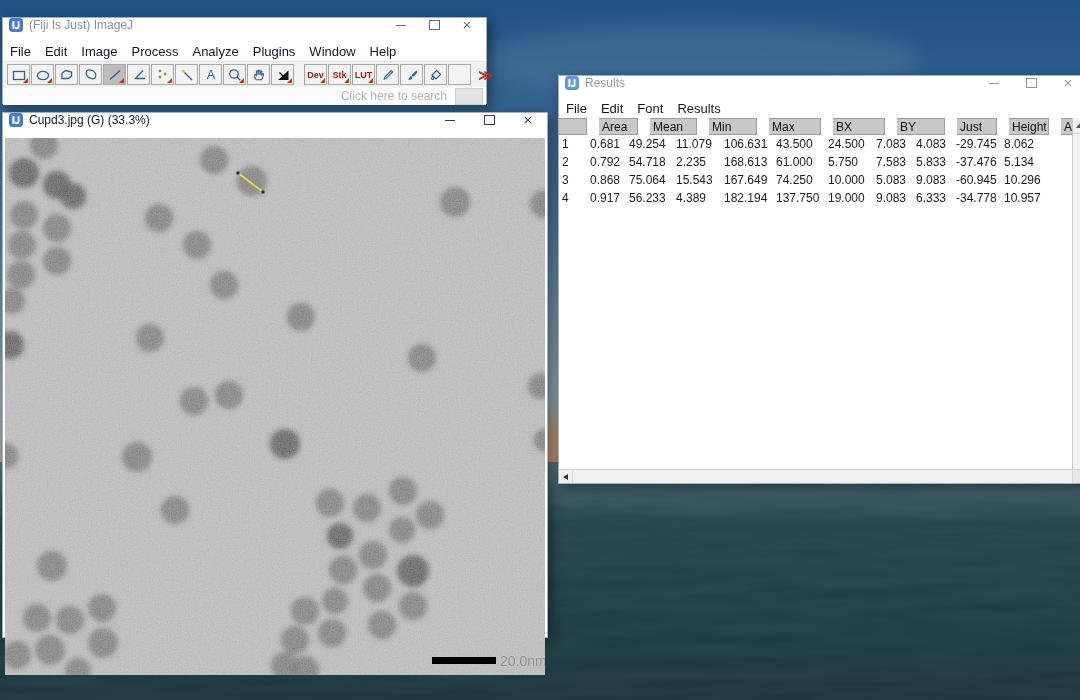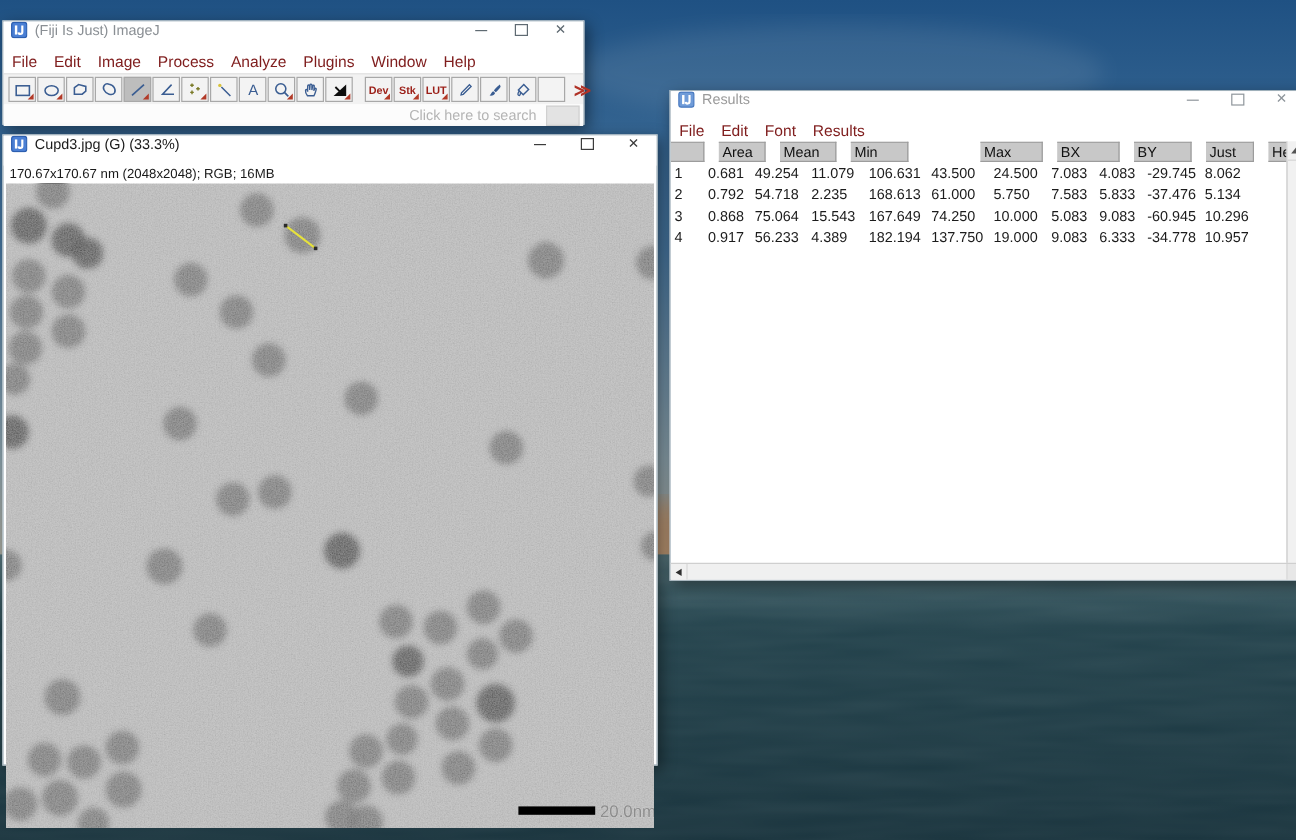--- a/index.html
+++ b/index.html
@@ -9,21 +9,21 @@
        box-shadow:3px 4px 12px rgba(0,0,0,.45);box-sizing:border-box;}
   .titlebar{display:flex;align-items:flex-start;background:#fff;}
   .title{font-size:12px;margin-left:6px;white-space:nowrap;}
   .appicon{width:14px;height:14px;margin-left:6px;flex:0 0 auto;}
   .winctls{margin-left:auto;display:flex;align-items:center;margin-right:12px;}
   .ctl{display:flex;align-items:center;justify-content:center;width:14px;height:14px;}
   .g-min{width:10px;border-bottom:1.5px solid currentColor;display:inline-block;}
   .g-max{width:9px;height:8px;border:1.2px solid currentColor;display:inline-block;}
   .g-close{font-size:15px;line-height:14px;}
   .menubar{display:flex;align-items:center;background:#fff;}
-  .menu-item{font-size:13px;padding:0 7px;color:#7f1d1d;}
+  .menu-item{font-size:13px;padding:0 7px;color:#0f172a;}
   
   #fiji{left:2px;top:17px;width:485px;height:87px;}
   #fiji .titlebar{height:24px;color:#5f6a72;}
   #fiji .title{color:#8a8f94;}
   #fiji .menubar{height:19px;}
   #fiji .winctls{gap:19px;}
   .toolbar{height:25px;display:flex;align-items:center;background:#f2f2f2;
            padding-left:4px;border-top:1px solid #e2e2e2;}
   .tool{position:relative;width:23px;height:21px;background:#f3f3f3;border:1px solid #a8a8a8;
         box-sizing:border-box;display:flex;align-items:center;justify-content:center;
@@ -248,21 +248,20 @@
     <span class="winctls">
       <span class="ctl">
           <span class="g-min"></span>
         </span>
       <span class="ctl">
           <span class="g-max"></span>
         </span>
       <span class="ctl g-close">×</span>
     </span>
   </div>
-  <div class="imginfo">170.67x170.67 nm (2048x2048); RGB; 16MB</div>
   <svg id="temsvg" width="540" height="537" viewBox="0 0 540 537" xmlns="http://www.w3.org/2000/svg">
     <defs>
       <filter id="pblur">
           <feGaussianBlur stdDeviation="2.6"></feGaussianBlur>
         </filter>
       <filter id="grainL" x="0" y="0" width="100%" height="100%">
         <feTurbulence type="fractalNoise" baseFrequency="0.9" numOctaves="2" seed="3" stitchTiles="stitch"></feTurbulence>
         <feColorMatrix type="matrix" values="0 0 0 0 0.88  0 0 0 0 0.88  0 0 0 0 0.88  0.55 0.55 0.55 0 0"></feColorMatrix>
       </filter>
       <filter id="grainD" x="0" y="0" width="100%" height="100%">
@@ -363,21 +362,21 @@
       <span class="menu-item">Edit</span>
       <span class="menu-item">Font</span>
       <span class="menu-item">Results</span>
     </div>
   <div class="tablewrap">
     <div class="hrow" id="results-header">
         <div class="hcell" style="width: 28px;"></div>
         <div class="hcell" style="width: 39px;">Area</div>
         <div class="hcell" style="width: 47px;">Mean</div>
         <div class="hcell" style="width: 48px;">Min</div>
-        <div class="hcell" style="width: 52px; margin-left: 48px;">Max</div>
+        <div class="hcell" style="width: 52px;">Max</div>
         <div class="hcell" style="width: 52px;">BX</div>
         <div class="hcell" style="width: 48px;">BY</div>
         <div class="hcell" style="width: 40px;">Just</div>
         <div class="hcell" style="width: 40px;">Height</div>
         <div class="hcell" style="width: 48px;">Angle</div>
         <div class="hcell" style="width: 50px;">Length</div>
         <div class="hcell" style="width: 22px;"></div>
       </div>
     <div id="results-rows">
         <div class="trow">

